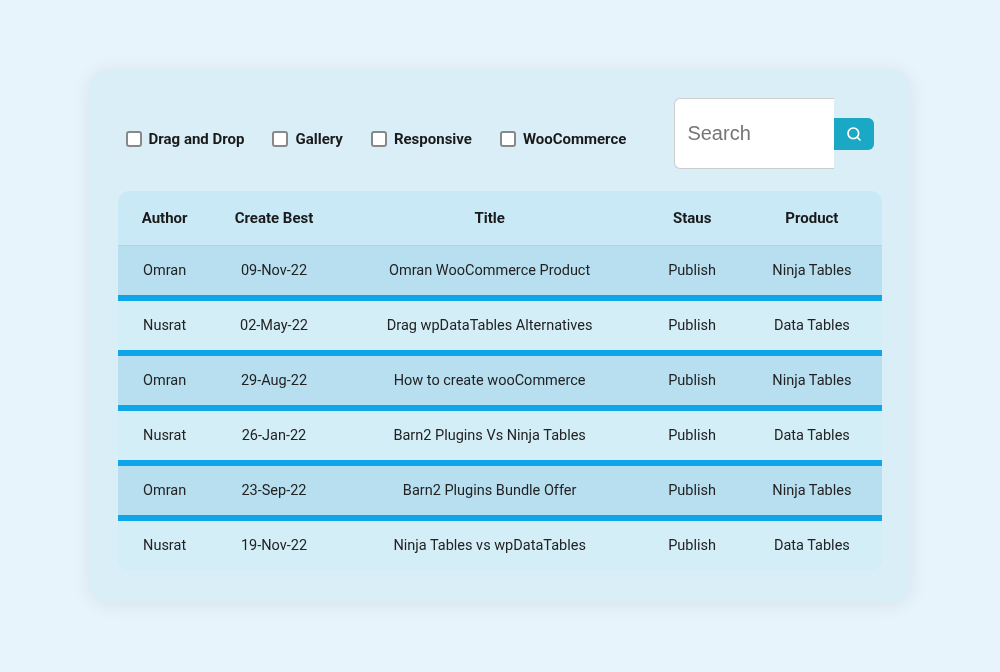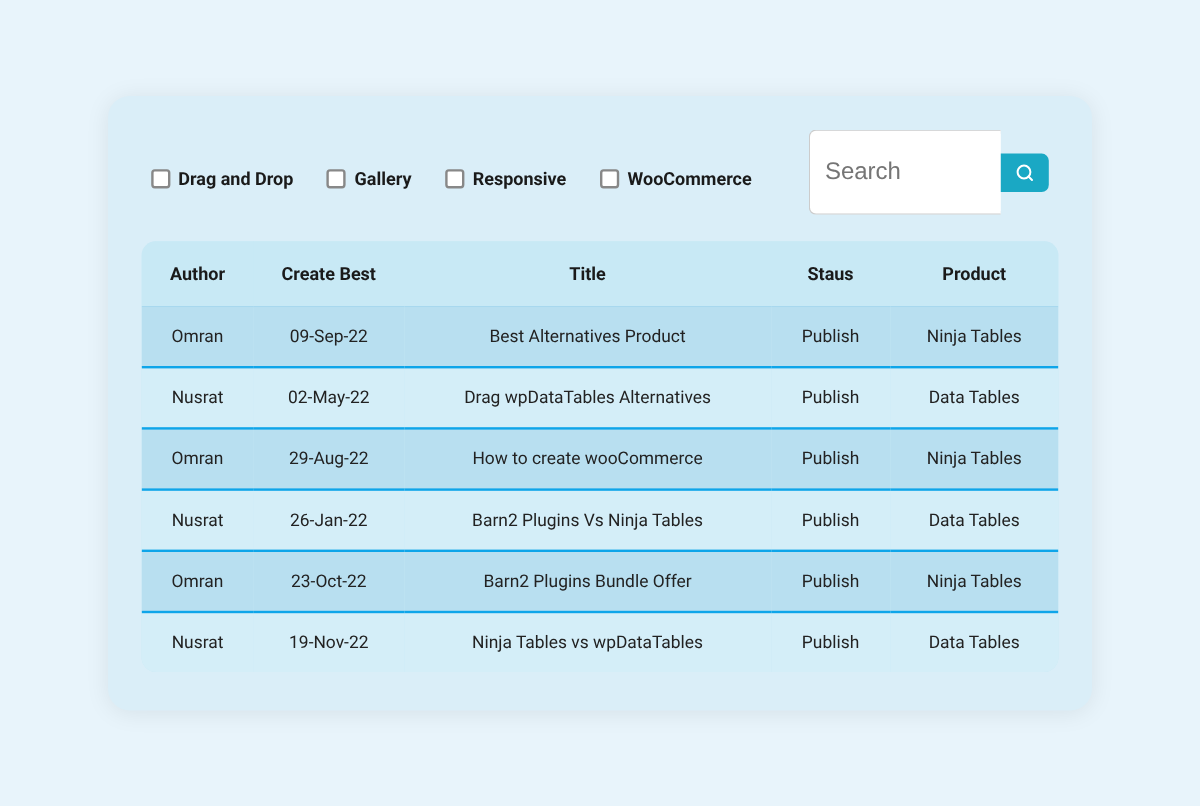--- a/index.html
+++ b/index.html
@@ -116,21 +116,21 @@
 
     tbody tr:nth-child(even) {
       background: #d4eef8;
     }
 
     tbody td {
       padding: 16px 14px;
       text-align: center;
       font-size: 14.5px;
       color: #222;
-      border-bottom: 2px solid #0ea5e9;
+      border-bottom: 6px solid #0ea5e9;
     }
 
     tbody tr:last-child td {
       border-bottom: none;
     }
   </style>
 </head>
 <body>
 
 <div class="card">
@@ -172,22 +172,22 @@
             <th>Author</th>
             <th>Create Best</th>
             <th>Title</th>
             <th>Staus</th>
             <th>Product</th>
           </tr>
       </thead>
       <tbody id="table-body">
       <tr>
             <td>Omran</td>
-            <td>09-Sep-22</td>
-            <td>Best Alternatives Product</td>
+            <td>09-Nov-22</td>
+            <td>Omran WooCommerce Product</td>
             <td>Publish</td>
             <td>Ninja Tables</td>
           </tr>
           <tr>
             <td>Nusrat</td>
             <td>02-May-22</td>
             <td>Drag wpDataTables Alternatives</td>
             <td>Publish</td>
             <td>Data Tables</td>
           </tr>
@@ -200,21 +200,21 @@
           </tr>
           <tr>
             <td>Nusrat</td>
             <td>26-Jan-22</td>
             <td>Barn2 Plugins Vs Ninja Tables</td>
             <td>Publish</td>
             <td>Data Tables</td>
           </tr>
           <tr>
             <td>Omran</td>
-            <td>23-Oct-22</td>
+            <td>23-Sep-22</td>
             <td>Barn2 Plugins Bundle Offer</td>
             <td>Publish</td>
             <td>Ninja Tables</td>
           </tr>
           <tr>
             <td>Nusrat</td>
             <td>19-Nov-22</td>
             <td>Ninja Tables vs wpDataTables</td>
             <td>Publish</td>
             <td>Data Tables</td>

